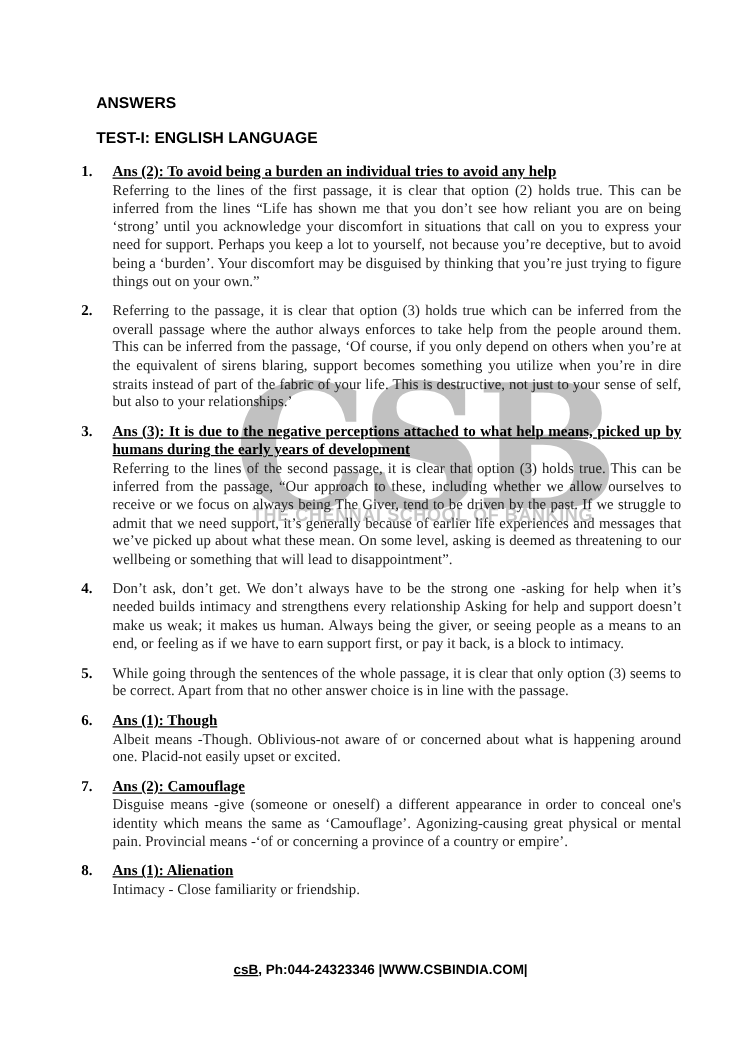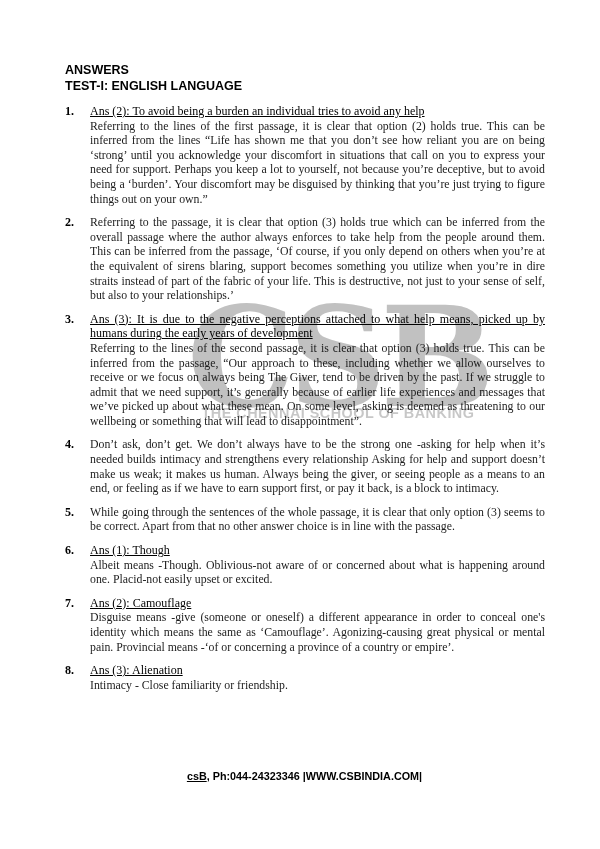--- a/index.html
+++ b/index.html
@@ -46,38 +46,38 @@
     position:absolute;
     left:65px;right:55px;top:62px;
     z-index:1;
   }
   .doc-title,.doc-subtitle{
     font-family:"Liberation Sans", sans-serif;
     font-weight:700;
     font-size:12.5px;
     line-height:16px;
     color:#000;
-    margin:0;
+    margin:12px;
   }
   .answers-list{margin-top:10px;}
   .item{
     display:flex;
     margin-top:9px;
   }
   .item .num{
     width:25px;
     flex:0 0 25px;
     font-weight:700;
     font-size:12px;
     line-height:14.6px;
     color:#000;
   }
   .item-content{flex:1;}
   .item-heading{
-    font-weight:400;
+    font-weight:700;
     font-size:12px;
     line-height:14.6px;
     color:#000;
     text-decoration:underline;
     text-align:justify;
   }
   .item-text{
     font-size:11.8px;
     line-height:14.6px;
     text-align:justify;
@@ -153,21 +153,21 @@
         <div class="item">
           <div class="num">7.</div>
           <div class="item-content">
             <div class="item-heading">Ans (2): Camouflage</div>
             <div class="item-text">Disguise means -give (someone or oneself) a different appearance in order to conceal one's identity which means the same as ‘Camouflage’. Agonizing-causing great physical or mental pain. Provincial means -‘of or concerning a province of a country or empire’.</div>
           </div>
         </div>
         <div class="item">
           <div class="num">8.</div>
           <div class="item-content">
-            <div class="item-heading">Ans (3): Alienation</div>
+            <div class="item-heading">Ans (1): Alienation</div>
             <div class="item-text">Intimacy - Close familiarity or friendship.</div>
           </div>
         </div>
       </div>
   </div>
 
   <div class="footer">
     <div class="footer-left"><span class="logo">csB</span><span>, Ph:044-24323346 |WWW.CSBINDIA.COM|</span></div>
   </div>
 

